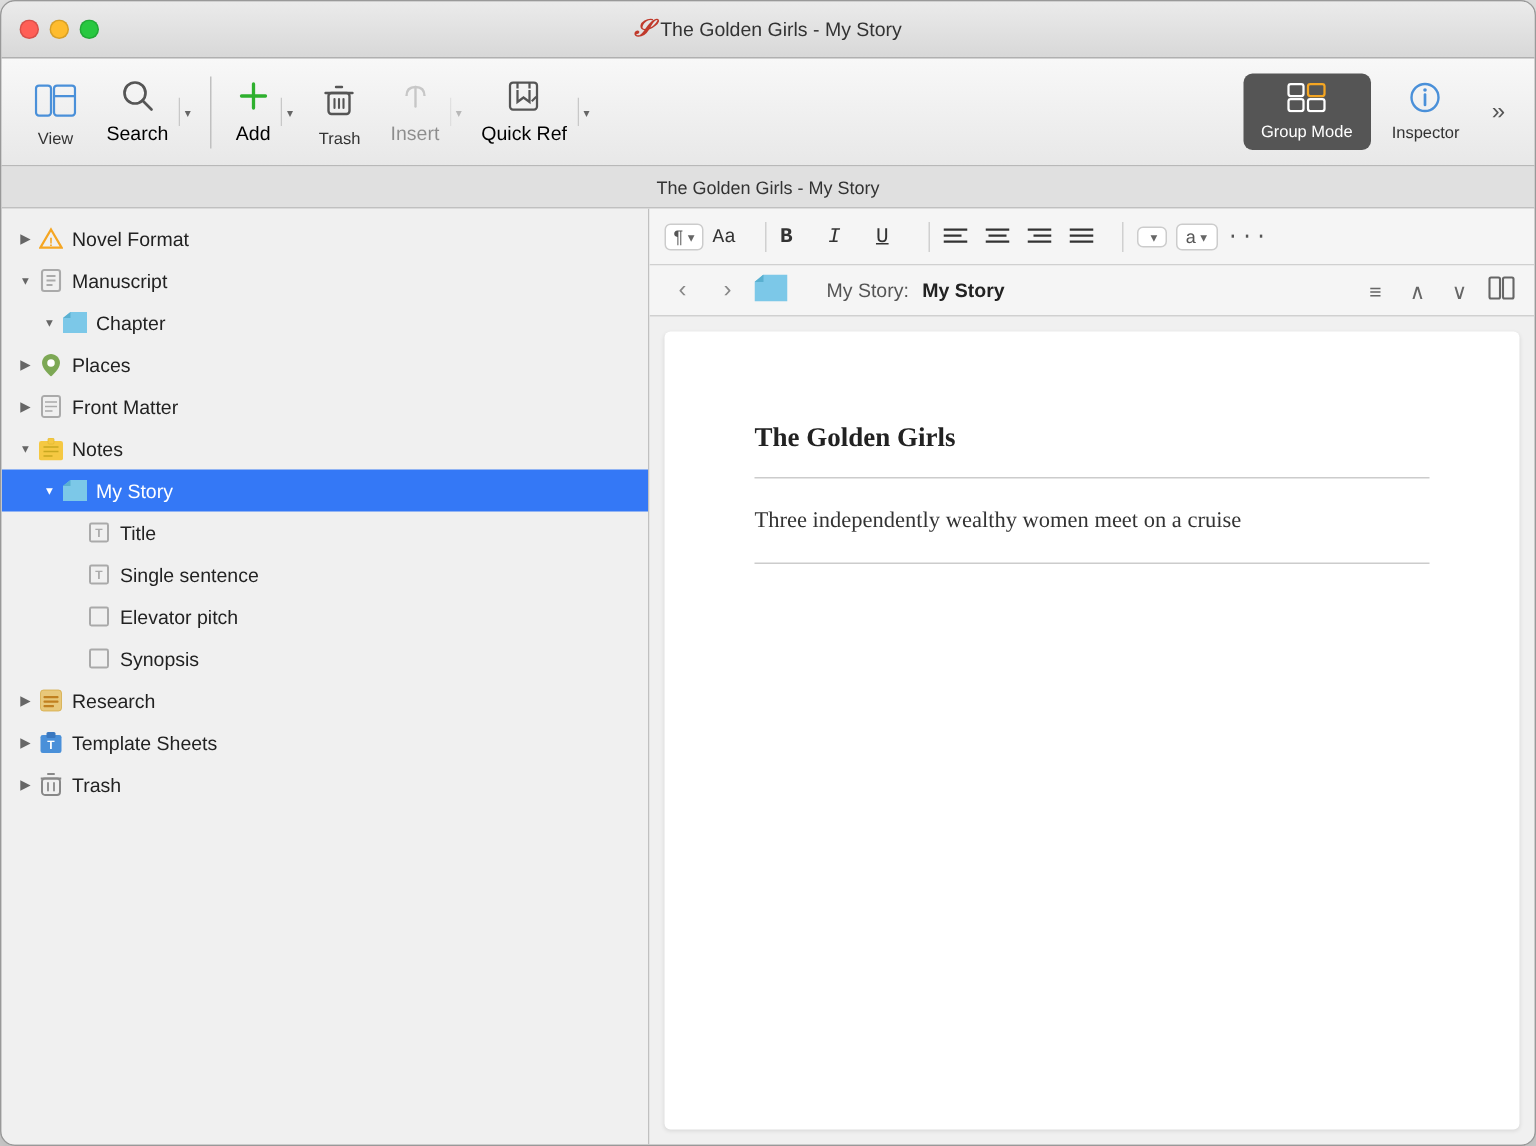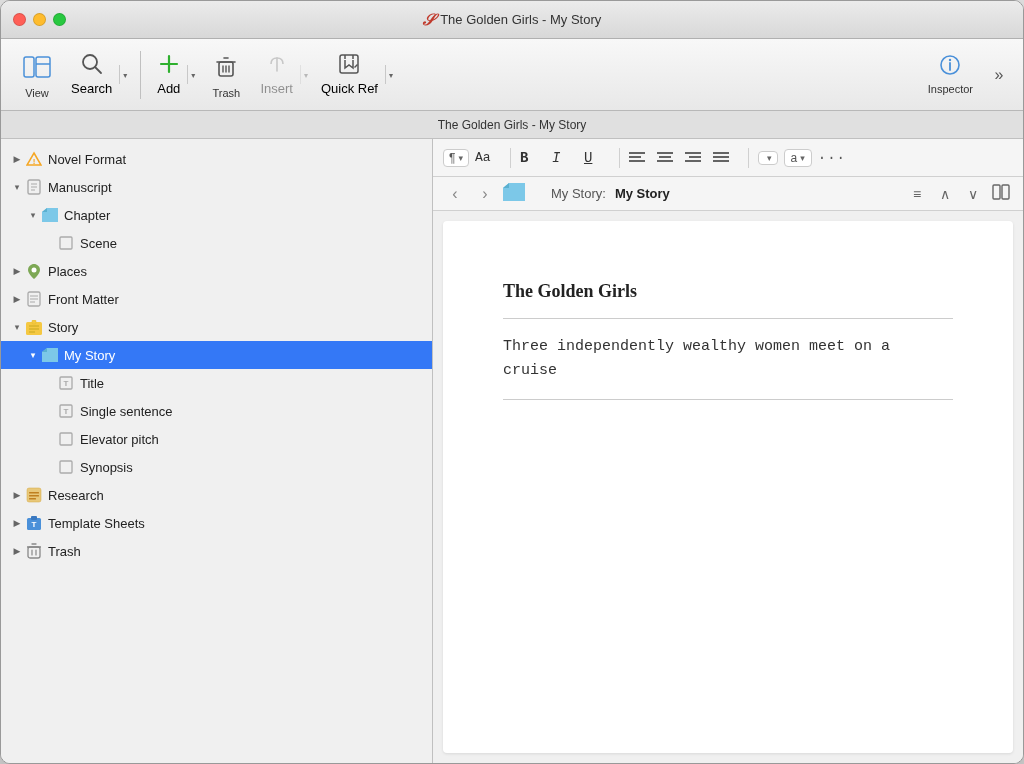--- a/index.html
+++ b/index.html
@@ -368,21 +368,21 @@
       margin-bottom: 16px;
     }
 
     .doc-separator {
       border: none;
       border-top: 1px solid #ccc;
       margin: 10px 0;
     }
 
     .doc-text {
-      font-family: Liberation Mono, monospace;
+      font-family: Liberation Serif, serif;
       font-size: 15px;
       color: #333;
       line-height: 1.6;
       margin: 16px 0;
     }
 
     
     .sidebar-content::-webkit-scrollbar,
     .editor-content::-webkit-scrollbar {
       width: 8px;
@@ -537,20 +537,31 @@
         </div>
         <span class="label">Quick Ref</span>
       </div>
       <div class="split-arrow">
         <span class="dropdown-arrow">▾</span>
       </div>
     </div>
 
     <div class="toolbar-spacer"></div>
 
+    <div class="toolbar-btn-right active" style="background:#555; border-radius:6px; padding: 6px 12px;">
+      <div>
+        <svg width="26" height="20" viewBox="0 0 26 20">
+          <rect x="1" y="1" width="10" height="8" rx="1.5" fill="none" stroke="#fff" stroke-width="1.5"></rect>
+          <rect x="14" y="1" width="11" height="8" rx="1.5" fill="none" stroke="#f5a623" stroke-width="1.5"></rect>
+          <rect x="1" y="11" width="10" height="8" rx="1.5" fill="none" stroke="#fff" stroke-width="1.5"></rect>
+          <rect x="14" y="11" width="11" height="8" rx="1.5" fill="none" stroke="#fff" stroke-width="1.5"></rect>
+        </svg>
+      </div>
+      <span class="label" style="color:#fff;">Group Mode</span>
+    </div>
 
     <div class="toolbar-btn-right">
       <div>
         <svg width="26" height="22" viewBox="0 0 26 22">
           <circle cx="13" cy="11" r="9" fill="none" stroke="#4a90d9" stroke-width="1.6"></circle>
           <line x1="13" y1="9" x2="13" y2="16" stroke="#4a90d9" stroke-width="1.8" stroke-linecap="round"></line>
           <circle cx="13" cy="6" r="1.2" fill="#4a90d9"></circle>
         </svg>
       </div>
       <span class="label">Inspector</span>
@@ -598,29 +609,20 @@
           <span class="disclosure open"></span>
           <span class="item-icon">
             <svg width="16" height="14" viewBox="0 0 16 14">
               <path d="M0 4 L5 0 L16 0 L16 14 L0 14 Z" fill="#7cc8e8" stroke="none"></path>
               <path d="M0 4 L5 0 L5 4 Z" fill="#5ab0d0"></path>
             </svg>
           </span>
           <span class="item-label">Chapter</span>
         </div>
 
-        <div class="tree-item indent-2">
-          <span class="disclosure empty"></span>
-          <span class="item-icon">
-            <svg width="14" height="14" viewBox="0 0 14 14">
-              <rect x="1" y="1" width="12" height="12" rx="1" fill="none" stroke="#aaa" stroke-width="1.3"></rect>
-            </svg>
-          </span>
-          <span class="item-label">Scene</span>
-        </div>
 
 
         <div class="tree-item indent-0">
           <span class="disclosure closed"></span>
           <span class="item-icon">
             <svg width="14" height="16" viewBox="0 0 14 16">
               <path d="M7 1 C4 1 1 3.5 1 7 C1 11 7 16 7 16 C7 16 13 11 13 7 C13 3.5 10 1 7 1 Z" fill="#7da855" stroke="none"></path>
               <circle cx="7" cy="7" r="2.5" fill="#fff"></circle>
             </svg>
           </span>
@@ -644,21 +646,21 @@
           <span class="disclosure open"></span>
           <span class="item-icon">
             <svg width="16" height="15" viewBox="0 0 16 15">
               <rect x="0" y="2" width="16" height="13" rx="1.5" fill="#f5c842"></rect>
               <rect x="6" y="0" width="4" height="4" rx="1" fill="#f5c842" stroke="#e0b830" stroke-width="0.5"></rect>
               <line x1="3" y1="6" x2="13" y2="6" stroke="#c8a820" stroke-width="1"></line>
               <line x1="3" y1="9" x2="13" y2="9" stroke="#c8a820" stroke-width="1"></line>
               <line x1="3" y1="12" x2="9" y2="12" stroke="#c8a820" stroke-width="1"></line>
             </svg>
           </span>
-          <span class="item-label">Story</span>
+          <span class="item-label">Notes</span>
         </div>
 
         <div class="tree-item indent-1 selected" style="background: #3478f6;">
           <span class="disclosure open" style="color:#fff;"></span>
           <span class="item-icon">
             <svg width="16" height="14" viewBox="0 0 16 14">
               <path d="M0 4 L5 0 L16 0 L16 14 L0 14 Z" fill="#7cc8e8"></path>
               <path d="M0 4 L5 0 L5 4 Z" fill="#5ab0d0"></path>
             </svg>
           </span>

